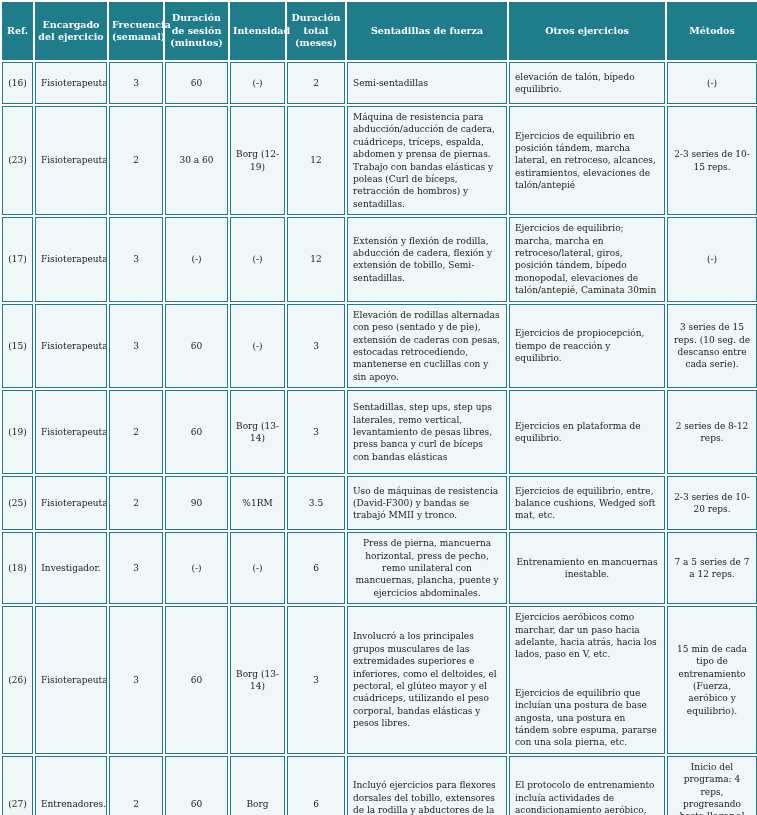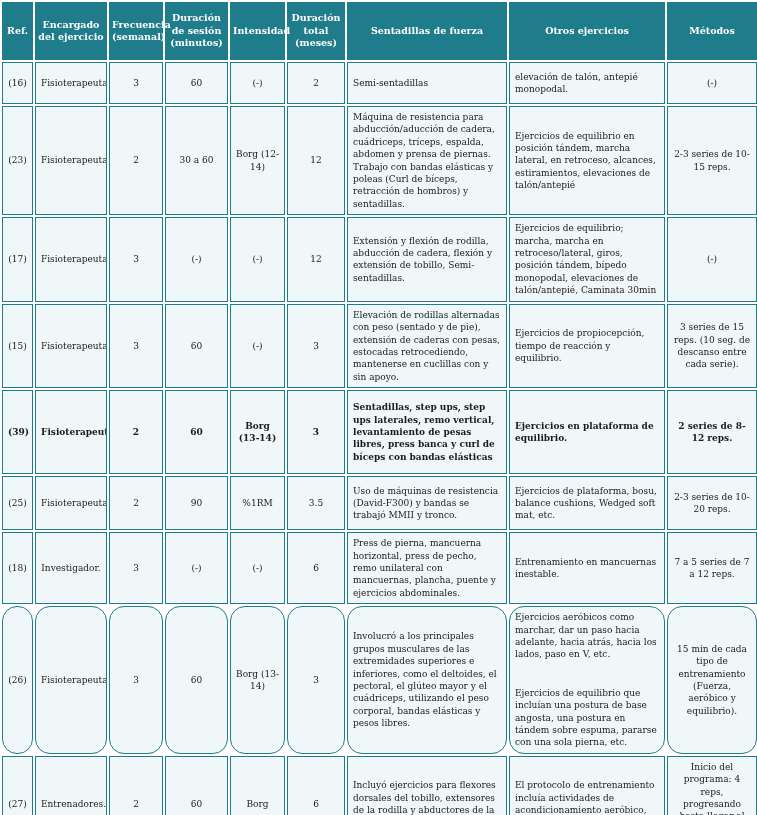--- a/index.html
+++ b/index.html
@@ -46,24 +46,24 @@
   td p {
     margin: 0;
   }
   td p + p {
     margin-top: 26px;
   }
   tbody tr:nth-child(1) td { height: 32px; }
   tbody tr:nth-child(2) td { height: 86px; }
   tbody tr:nth-child(3) td { height: 72px; }
   tbody tr:nth-child(4) td { height: 72px; }
-  tbody tr:nth-child(5) td { height: 74px; font-weight: bold; }
+  tbody tr:nth-child(5) td { height: 74px; }
   tbody tr:nth-child(6) td { height: 44px; }
-  tbody tr:nth-child(7) td { height: 62px; }
-  tbody tr:nth-child(8) td { height: 124px; border-radius: 15px; }
+  tbody tr:nth-child(7) td { height: 62px; text-align: center; }
+  tbody tr:nth-child(8) td { height: 124px; }
   tbody tr:nth-child(9) td { height: 58px; }
   tbody tr:nth-child(10) td { height: 66px; }
 </style>
 </head>
 <body>
 
 <div class="table-wrap">
   <table>
     <colgroup>
       <col style="width:31px">
@@ -92,30 +92,30 @@
     <tbody>
         <tr>
           <td>(16)</td>
           <td>Fisioterapeuta.</td>
           <td>3</td>
           <td>60</td>
           <td>(-)</td>
           <td>2</td>
           <td class="left">Semi-sentadillas</td>
           <td class="left">
-            <p>elevación de talón, antepié monopodal.</p>
+            <p>elevación de talón, bípedo equilibrio.</p>
           </td>
           <td>(-)</td>
         </tr>
         <tr>
           <td>(23)</td>
           <td>Fisioterapeuta.</td>
           <td>2</td>
           <td>30 a 60</td>
-          <td>Borg (12-14)</td>
+          <td>Borg (12-19)</td>
           <td>12</td>
           <td class="left">Máquina de resistencia para abducción/aducción de cadera, cuádriceps, tríceps, espalda, abdomen y prensa de piernas. Trabajo con bandas elásticas y poleas (Curl de bíceps, retracción de hombros) y sentadillas.</td>
           <td class="left">
             <p>Ejercicios de equilibrio en posición tándem, marcha lateral, en retroceso, alcances, estiramientos, elevaciones de talón/antepié</p>
           </td>
           <td>2-3 series de 10-15 reps.</td>
         </tr>
         <tr>
           <td>(17)</td>
           <td>Fisioterapeuta.</td>
@@ -136,42 +136,42 @@
           <td>60</td>
           <td>(-)</td>
           <td>3</td>
           <td class="left">Elevación de rodillas alternadas con peso (sentado y de pie), extensión de caderas con pesas, estocadas retrocediendo, mantenerse en cuclillas con y sin apoyo.</td>
           <td class="left">
             <p>Ejercicios de propiocepción, tiempo de reacción y equilibrio.</p>
           </td>
           <td>3 series de 15 reps. (10 seg. de descanso entre cada serie).</td>
         </tr>
         <tr>
-          <td>(39)</td>
+          <td>(19)</td>
           <td>Fisioterapeuta.</td>
           <td>2</td>
           <td>60</td>
           <td>Borg (13-14)</td>
           <td>3</td>
           <td class="left">Sentadillas, step ups, step ups laterales, remo vertical, levantamiento de pesas libres, press banca y curl de bíceps con bandas elásticas</td>
           <td class="left">
             <p>Ejercicios en plataforma de equilibrio.</p>
           </td>
           <td>2 series de 8-12 reps.</td>
         </tr>
         <tr>
           <td>(25)</td>
           <td>Fisioterapeuta.</td>
           <td>2</td>
           <td>90</td>
           <td>%1RM</td>
           <td>3.5</td>
           <td class="left">Uso de máquinas de resistencia (David-F300) y bandas se trabajó MMII y tronco.</td>
           <td class="left">
-            <p>Ejercicios de plataforma, bosu, balance cushions, Wedged soft mat, etc.</p>
+            <p>Ejercicios de equilibrio, entre, balance cushions, Wedged soft mat, etc.</p>
           </td>
           <td>2-3 series de 10-20 reps.</td>
         </tr>
         <tr>
           <td>(18)</td>
           <td>Investigador.</td>
           <td>3</td>
           <td>(-)</td>
           <td>(-)</td>
           <td>6</td>

